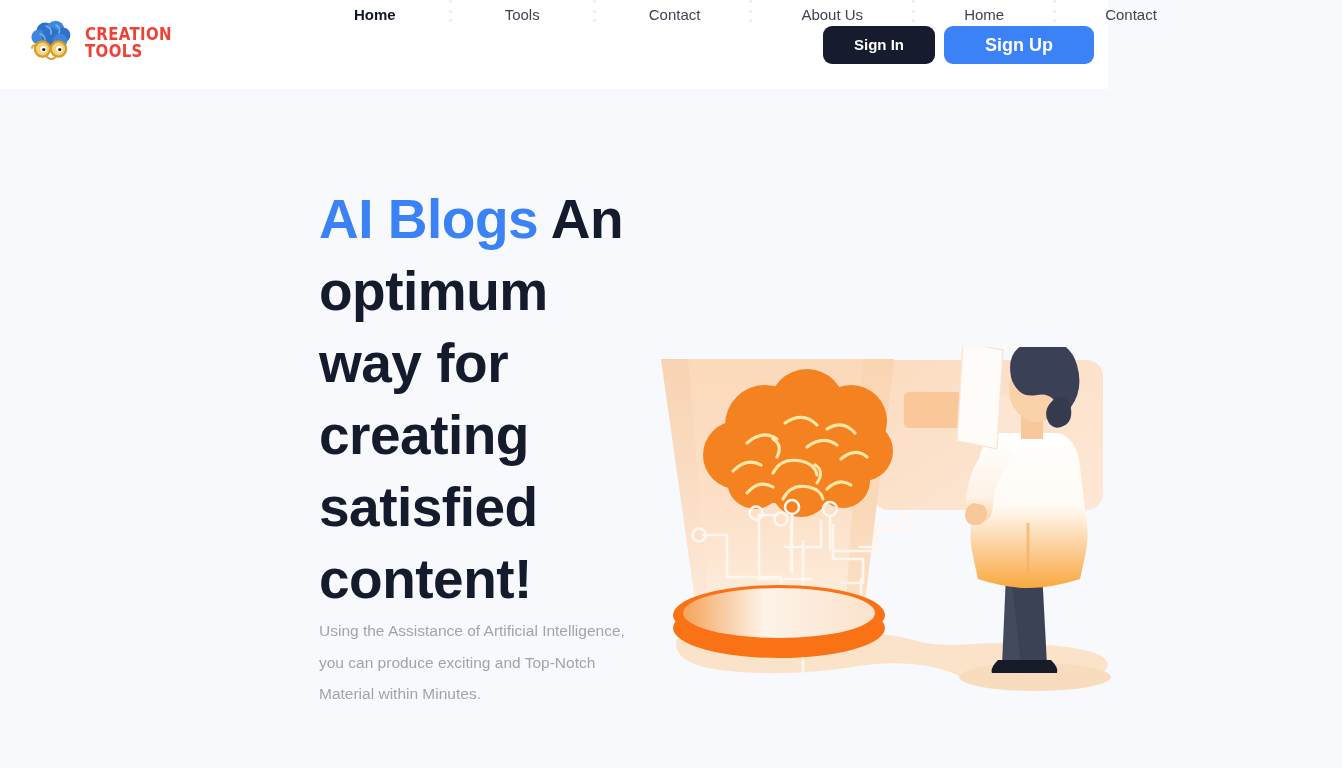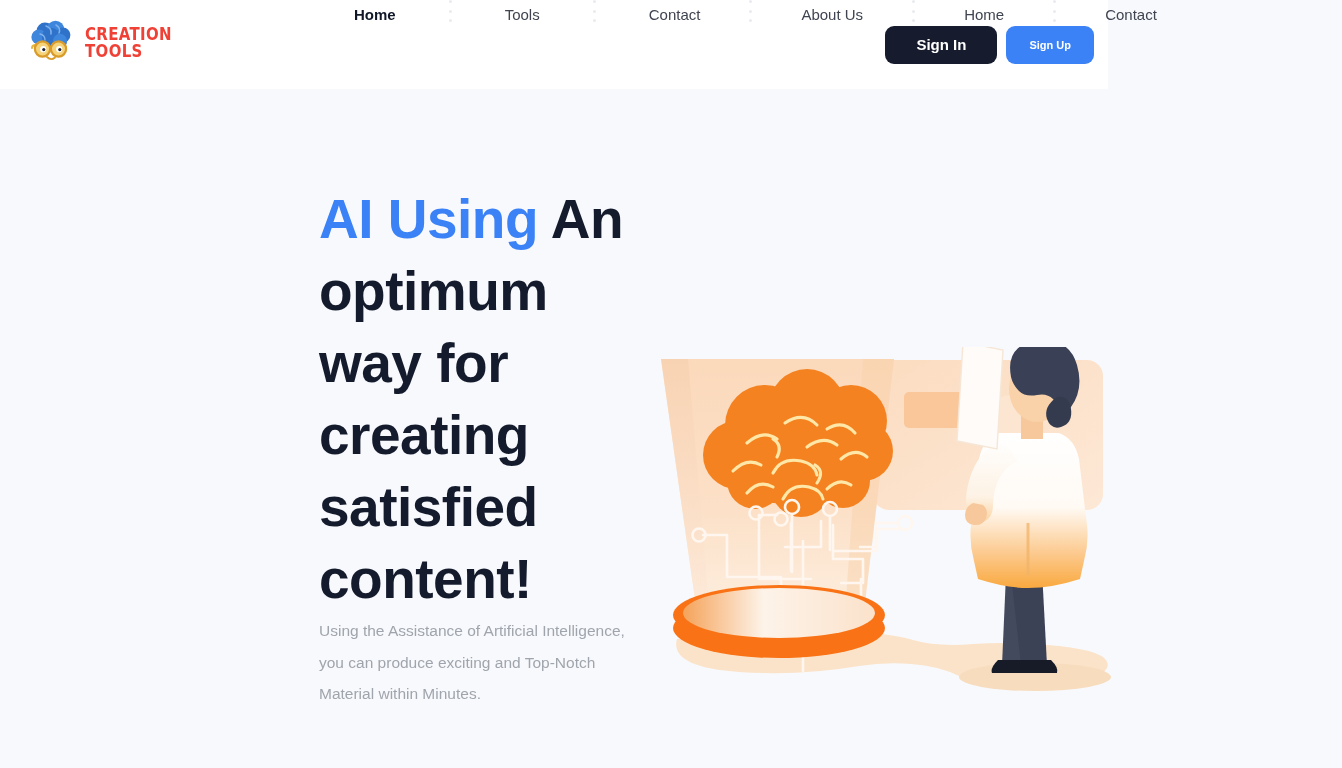--- a/index.html
+++ b/index.html
@@ -113,23 +113,23 @@
     color: #ffffff;
     font-size: 15px;
     border-radius: 9px;
     padding: 0 31px;
     height: 38px;
     line-height: 38px;
   }
   .btn-signup-top {
     background: #3b82f6;
     color: #ffffff;
-    font-size: 11px;
+    font-size: 18px;
     border-radius: 9px;
-    padding: 0 23px;
+    padding: 0 41px;
     height: 38px;
     line-height: 38px;
   }
 
   
   .hero {
     position: relative;
     width: 1342px;
     height: 679px;
     background: #f8f9fc;
@@ -256,21 +256,21 @@
   <div class="header-actions">
     <button class="btn btn-signin" type="button">Sign In</button>
     <button class="btn btn-signup-top" type="button">Sign Up</button>
   </div>
 
 </header>
 
 <main class="hero">
 
   <div class="hero-copy">
-    <h1 class="hero-title"><span class="accent">AI Using</span><span> An optimum way for creating satisfied content!</span></h1>
+    <h1 class="hero-title"><span class="accent">AI Blogs</span><span> An optimum way for creating satisfied content!</span></h1>
 
     <p class="hero-sub">Using the Assistance of Artificial Intelligence, you can produce exciting and Top-Notch Material within Minutes.</p>
 
   </div>
 
   <div class="hero-art">
     <svg viewBox="0 0 470 352" xmlns="http://www.w3.org/2000/svg">
       <defs>
         <linearGradient id="beamGrad" x1="0" y1="0" x2="0" y2="1">
           <stop offset="0%" stop-color="#fbd9bb"></stop>

